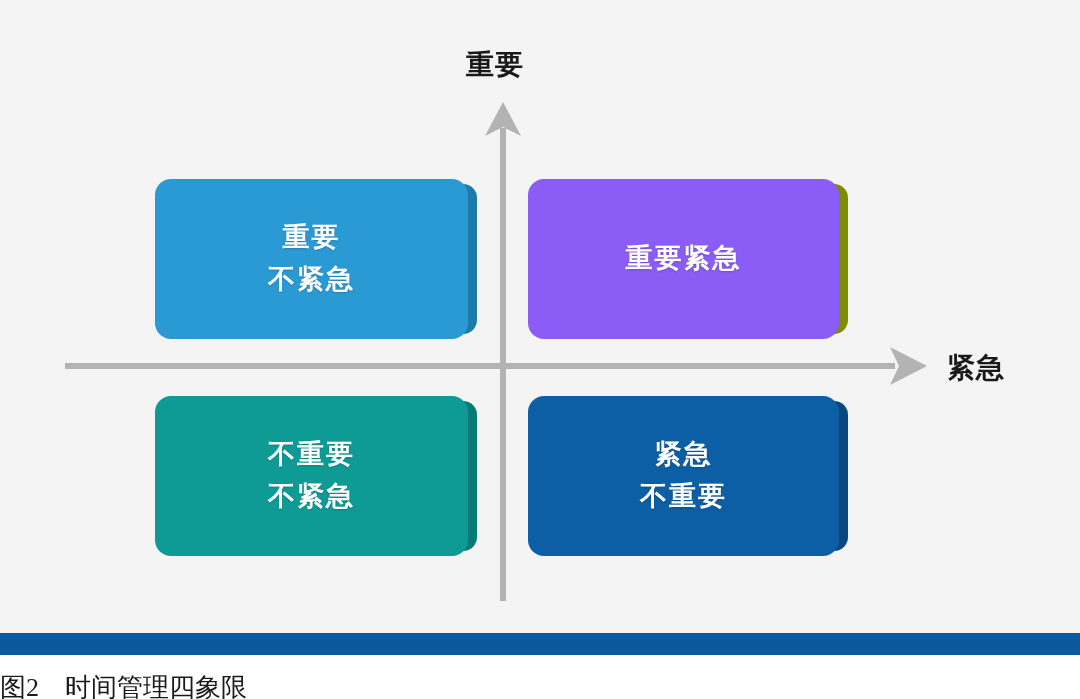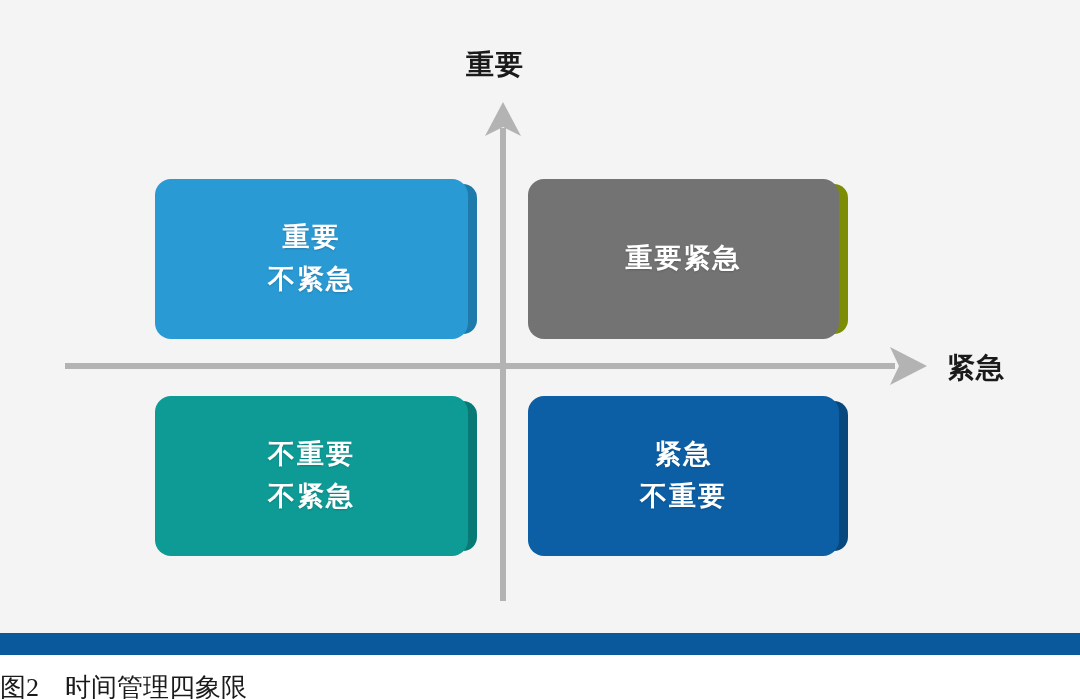--- a/index.html
+++ b/index.html
@@ -189,21 +189,21 @@
   <div class="quadrant" id="quad-tl">
     <div class="q-bevel" style="background: rgb(29, 122, 171);"></div>
     <div class="q-inner" style="background: rgb(42, 154, 212);">
       <div class="q-line" style="color: rgb(255, 255, 255);">重要</div>
       <div class="q-line" style="color: rgb(255, 255, 255);">不紧急</div>
     </div>
   </div>
 
   <div class="quadrant" id="quad-tr">
     <div class="q-bevel" style="background: rgb(125, 140, 5);"></div>
-    <div class="q-inner" style="background: #737373; text-align: center;">
+    <div class="q-inner" style="background: #8b5cf6; text-align: center;">
       <div class="q-line" style="color: rgb(255, 255, 255);">重要紧急</div>
     </div>
   </div>
 
   <div class="quadrant" id="quad-bl">
     <div class="q-bevel" style="background: rgb(7, 122, 118);"></div>
     <div class="q-inner" style="background: rgb(14, 155, 150);">
       <div class="q-line" style="color: rgb(255, 255, 255);">不重要</div>
       <div class="q-line" style="color: rgb(255, 255, 255);">不紧急</div>
     </div>

